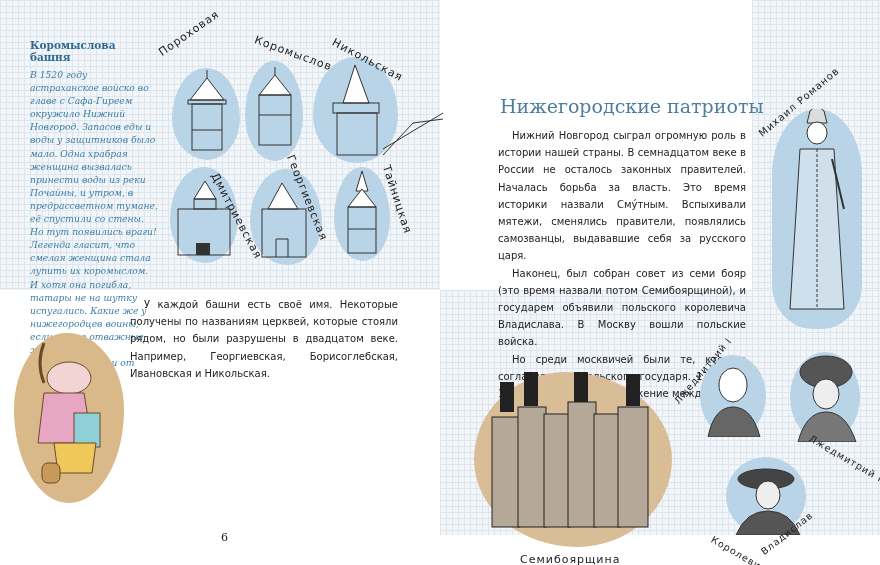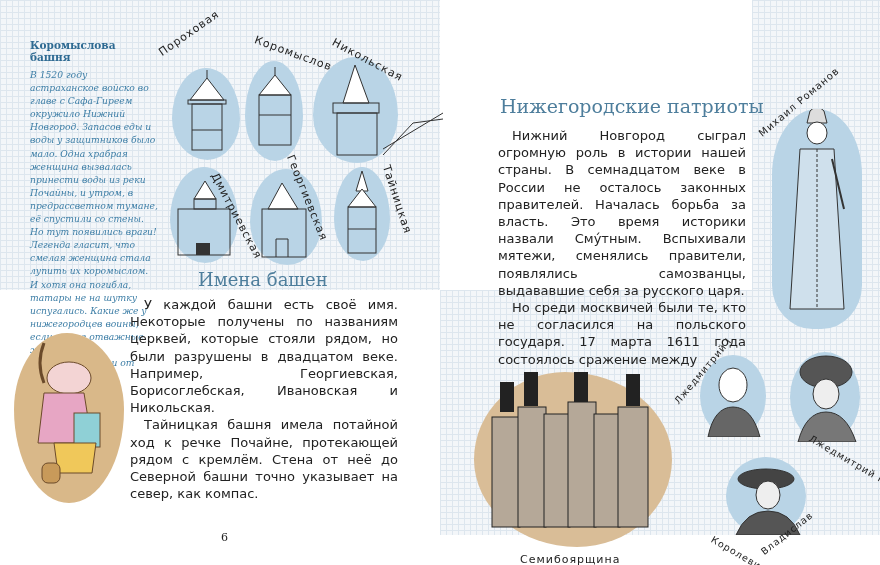--- a/index.html
+++ b/index.html
@@ -23,21 +23,21 @@
   .sidebar h3{margin:0 0 5px 0;font-family:"DejaVu Serif",serif;font-weight:bold;font-size:10.5px;color:#2e6a92;}
   .sidebar p{margin:0;font-family:"DejaVu Serif",serif;font-style:italic;font-size:9.2px;line-height:13.1px;}
 
   
   .tower{position:absolute;}
   .tower .blob{position:absolute;background:#b9d4e6;border-radius:50% 50% 48% 52% / 55% 55% 45% 45%;}
   .tower svg{position:absolute;left:0;top:0;}
   .tlabel{position:absolute;font-family:"DejaVu Sans",sans-serif;font-size:11px;color:#222;letter-spacing:1px;white-space:nowrap;}
 
   .section-title{position:absolute;font-family:"DejaVu Serif",serif;color:#4e7e9c;}
-  .body-text{position:absolute;font-family:"DejaVu Sans",sans-serif;font-size:13px;line-height:17.2px;color:#222;text-align:justify;}
+  .body-text{position:absolute;font-family:"DejaVu Sans",sans-serif;font-size:10px;line-height:17.2px;color:#222;text-align:justify;}
   .body-text p{margin:0;text-indent:14px;}
   .page-num{position:absolute;font-family:"DejaVu Serif",serif;font-size:11px;color:#222;}
 
   .caption{position:absolute;font-family:"DejaVu Sans",sans-serif;font-size:11px;color:#222;letter-spacing:1px;white-space:nowrap;}
   .oval-bg{position:absolute;border-radius:50%;}
 </style>
 </head>
 <body>
 
 <div class="grid grid-left"></div>
@@ -111,47 +111,46 @@
     <div class="blob" style="left:0;top:4px;width:56px;height:94px;"></div>
     <svg width="60" height="105">
       <polygon points="28,8 22,28 34,28" fill="#fff" stroke="#333"></polygon>
       <polygon points="28,26 14,44 42,44" fill="#fff" stroke="#333"></polygon>
       <rect x="14" y="44" width="28" height="46" fill="none" stroke="#333"></rect>
       <line x1="14" y1="66" x2="42" y2="66" stroke="#333"></line>
     </svg>
   </div>
   <div class="tlabel" style="left:386px;top:146px;transform:rotate(72deg);transform-origin:left center;">Тайницкая</div>
 
-  <div class="section-title" style="left:198px;top:256px;font-size:18px;">Имена башен</div>
 
   <div class="oval-bg" style="left:14px;top:320px;width:110px;height:170px;background:#d9b889;border-radius:48% 52% 50% 50% / 45% 45% 55% 55%;">
     <svg width="110" height="170">
       <path d="M30,10 Q22,30 30,50" fill="none" stroke="#6b4a2a" stroke-width="3"></path>
       <ellipse cx="55" cy="45" rx="22" ry="16" fill="#f3d4d4" stroke="#6b4a2a"></ellipse>
       <path d="M30,60 L70,60 L78,110 L24,110 Z" fill="#e7a6c4" stroke="#6b4a2a"></path>
       <rect x="60" y="80" width="26" height="34" fill="#8fd0d6" stroke="#6b4a2a"></rect>
       <path d="M40,110 L82,110 L78,140 L44,140 Z" fill="#f0c85a" stroke="#6b4a2a"></path>
       <rect x="28" y="130" width="18" height="20" rx="6" fill="#c89a5a" stroke="#6b4a2a"></rect>
     </svg>
   </div>
 
   <div class="body-text" style="left:130px;top:283px;width:268px;">
     <p>У каждой башни есть своё имя. Некоторые получены по названиям церквей, которые стояли рядом, но были разрушены в двадцатом веке. Например, Георгиевская, Борисоглебская, Ивановская и Никольская.</p>
-    <p>Тайницкая башня имела потайной ход к речке Почайне, протекающей рядом с кремлём. Стена от неё до Северной башни точно указывает на север, как компас.</p>
   </div>
 
   <div class="page-num" style="left:221px;top:518px;">6</div>
 </div>
 
 <div class="page page-right" style="left:440px;margin-top:44px;">
 
   <div class="section-title" style="left:60px;top:38px;font-size:19px;">Нижегородские патриоты</div>
 
   <div class="body-text" style="left:58px;top:70px;width:248px;">
     <p>Нижний Новгород сыграл огромную роль в истории нашей страны. В семнадцатом веке в России не осталось законных правителей. Началась борьба за власть. Это время историки назвали Сму́тным. Вспыхивали мятежи, сменялись правители, появлялись самозванцы, выдававшие себя за русского царя.</p>
+    <p>Наконец, был собран совет из семи бояр (это время назвали потом Семибоярщиной), и государем объявили польского королевича Владислава. В Москву вошли польские войска.</p>
     <p>Но среди москвичей были те, кто не согласился на польского государя. 17 марта 1611 года состоялось сражение между</p>
   </div>
 
   <div class="oval-bg" style="left:332px;top:52px;width:90px;height:220px;background:#b9d4e6;border-radius:50% 50% 45% 45% / 30% 30% 20% 20%;">
     <svg width="90" height="220">
       <path d="M35,14 L55,14 L52,2 L45,-4 L38,2 Z" fill="#ddd" stroke="#333"></path>
       <ellipse cx="45" cy="24" rx="10" ry="11" fill="#fff" stroke="#333"></ellipse>
       <path d="M28,40 L62,40 L72,200 L18,200 Z" fill="#cfe0ec" stroke="#333"></path>
       <line x1="45" y1="40" x2="45" y2="200" stroke="#333" stroke-dasharray="3,2"></line>
       <line x1="60" y1="50" x2="72" y2="100" stroke="#333" stroke-width="2"></line>

